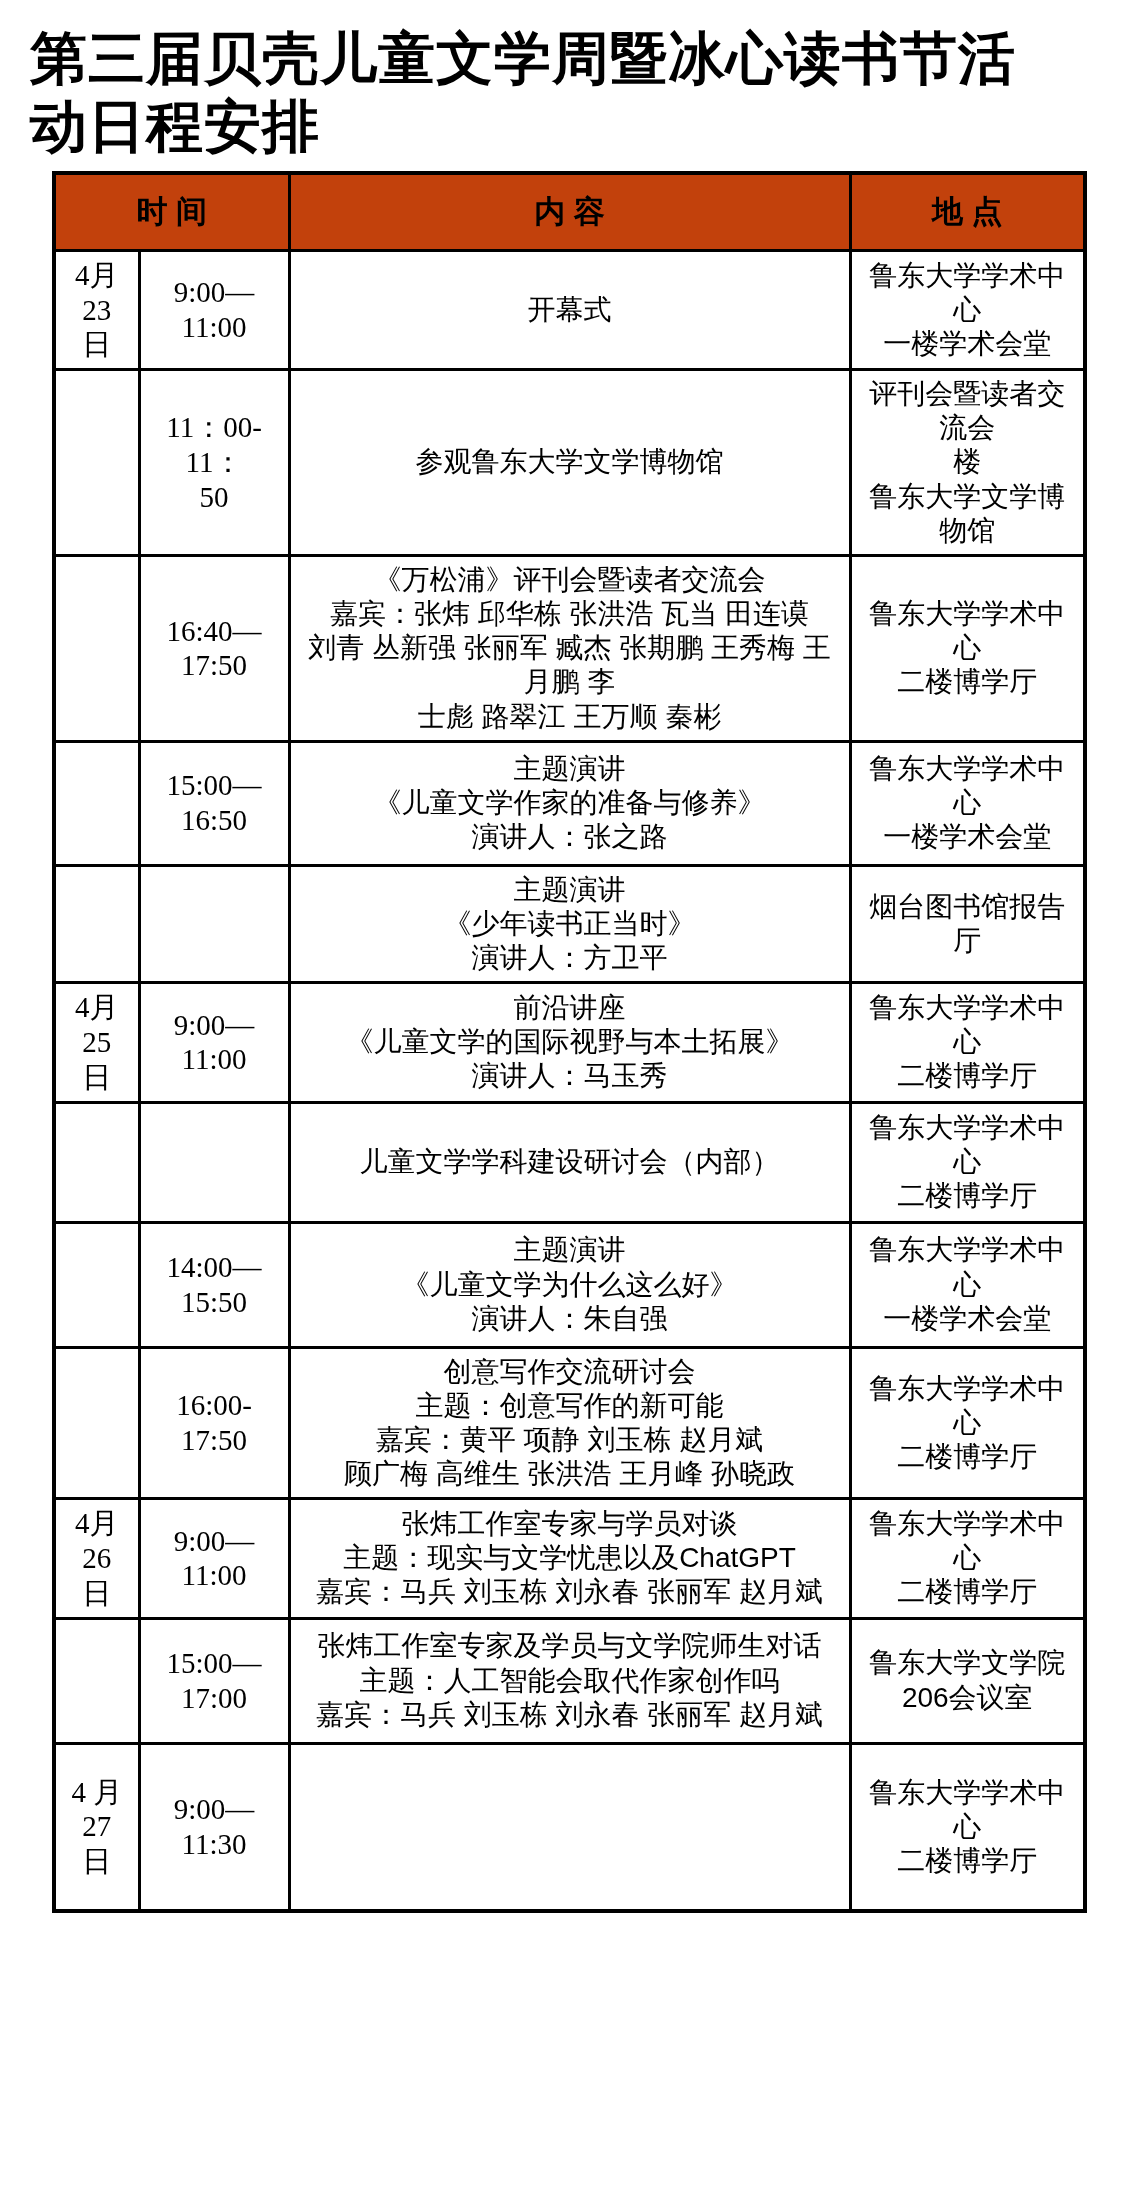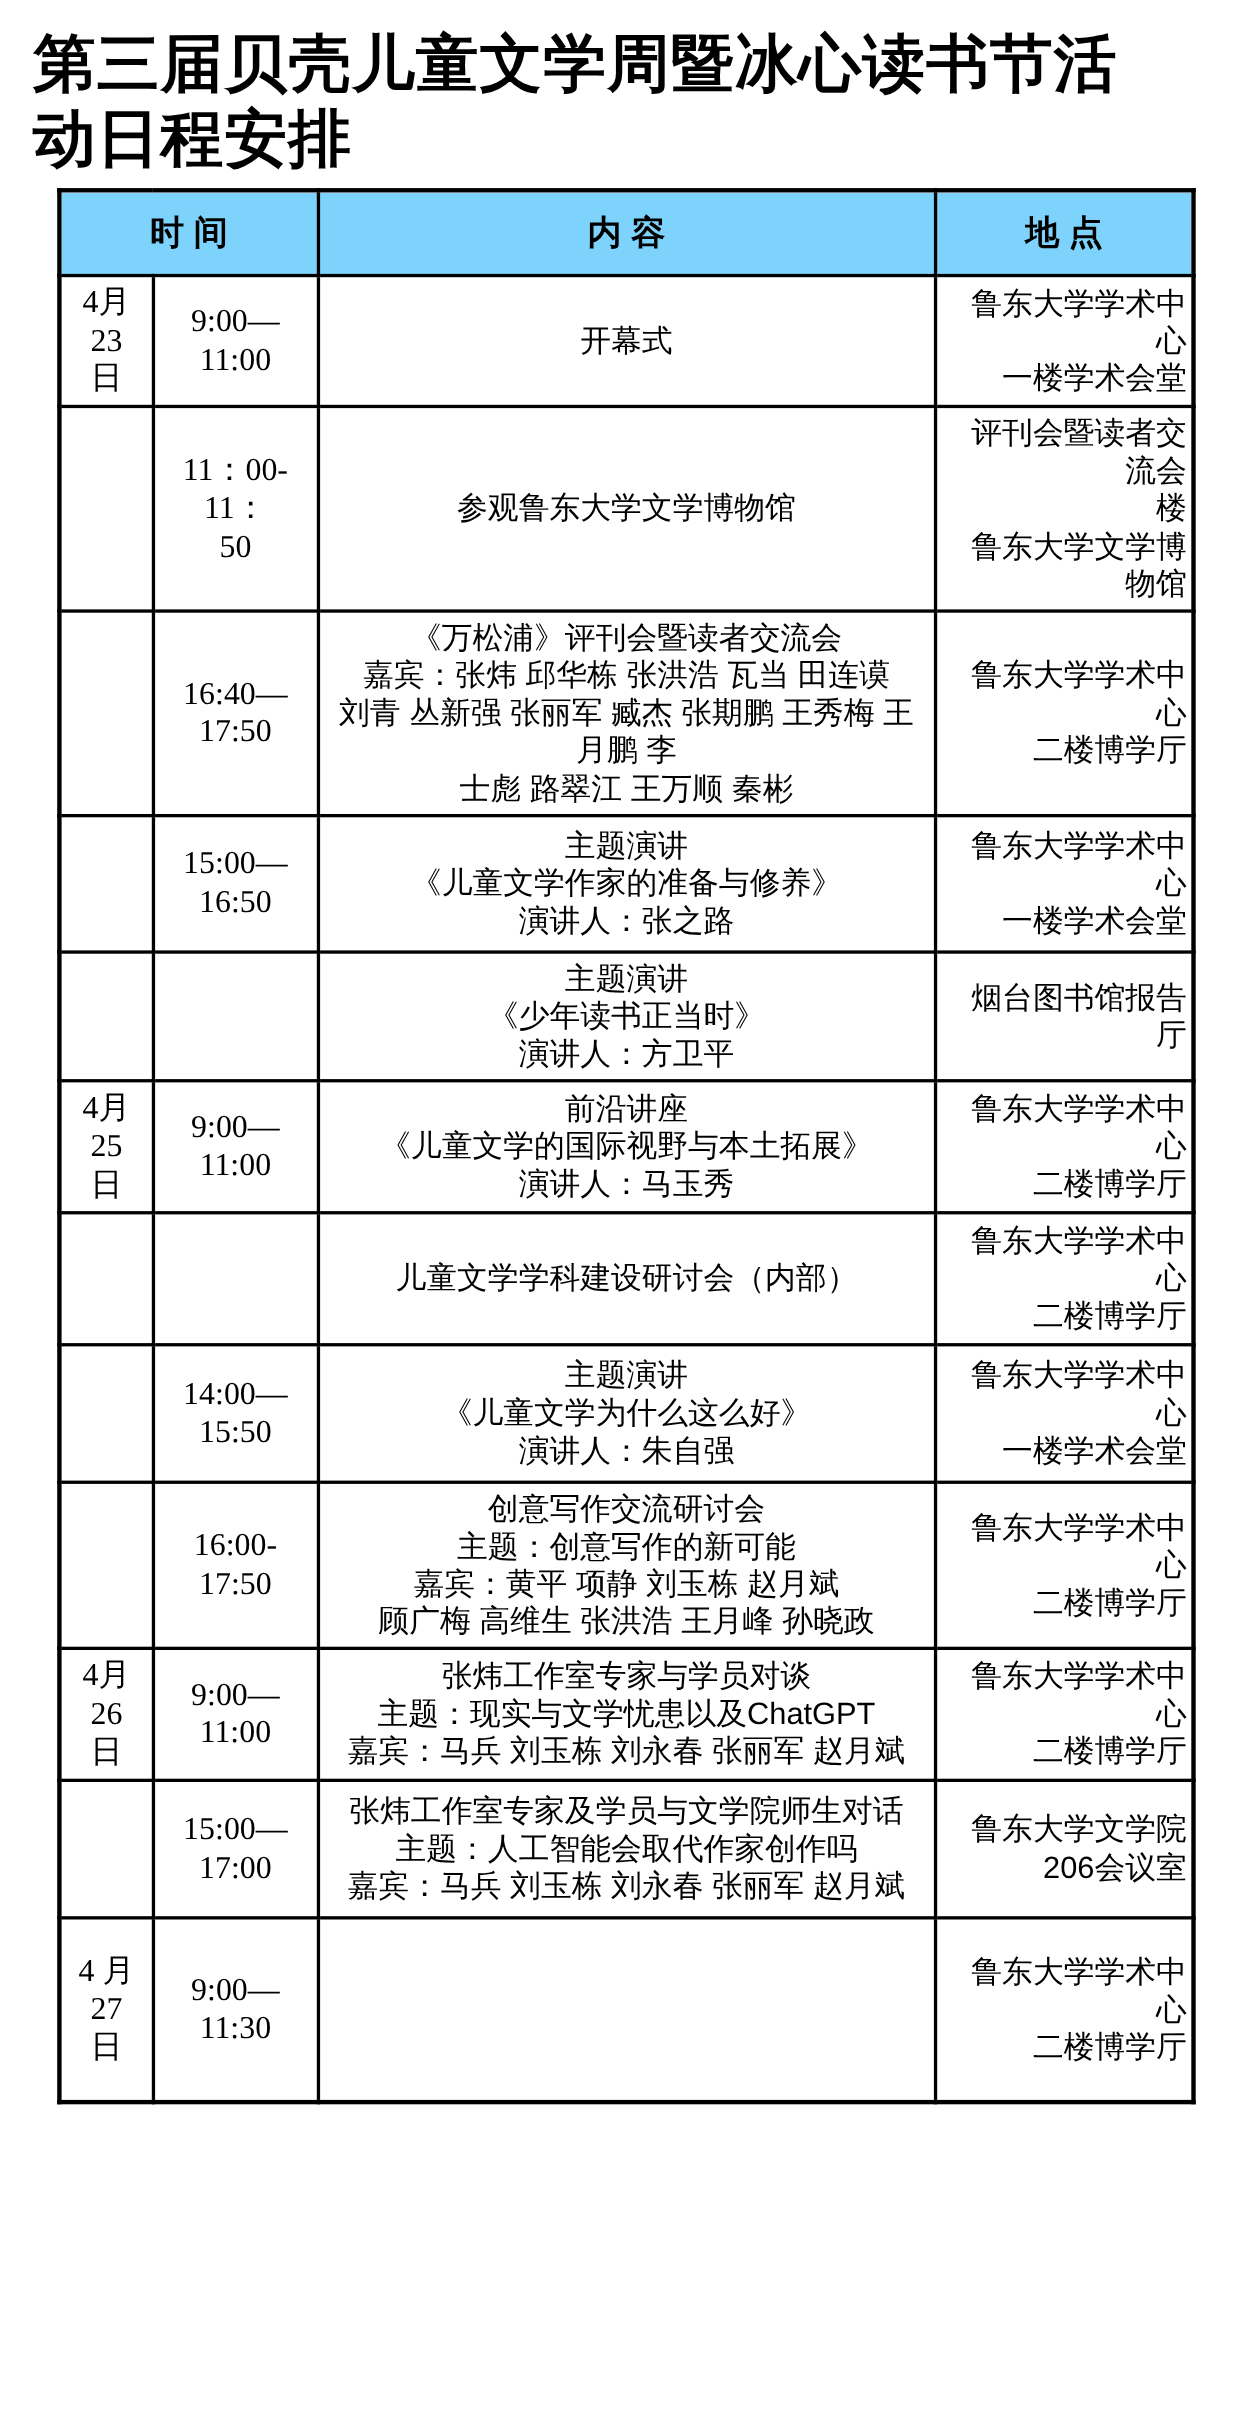--- a/index.html
+++ b/index.html
@@ -31,36 +31,36 @@
   }
   th, td {
     border: 3px solid #000;
     vertical-align: middle;
     text-align: center;
     white-space: pre-line;
     padding: 6px 6px;
     overflow: hidden;
   }
   thead th {
-    background: #7dd3fc;
+    background: #c2410c;
     font-size: 31px;
     font-weight: bold;
     height: 62px;
     font-family: "Liberation Sans", "DejaVu Sans", sans-serif;
   }
   td.c-date, td.c-time {
     font-family: "Liberation Serif", "DejaVu Serif", serif;
     font-size: 29px;
     line-height: 1.2;
   }
   td.c-content, td.c-loc {
     font-size: 28px;
     line-height: 1.22;
   }
-  td.c-loc { padding: 6px 4px; text-align: right; }
+  td.c-loc { padding: 6px 4px; }
   
   tbody tr:nth-child(1)  { height: 64px; }
   tbody tr:nth-child(2)  { height: 96px; }
   tbody tr:nth-child(3)  { height: 96px; }
   tbody tr:nth-child(4)  { height: 124px; }
   tbody tr:nth-child(5)  { height: 96px; }
   tbody tr:nth-child(6)  { height: 118px; }
   tbody tr:nth-child(7)  { height: 120px; }
   tbody tr:nth-child(8)  { height: 125px; }
   tbody tr:nth-child(9)  { height: 104px; }

